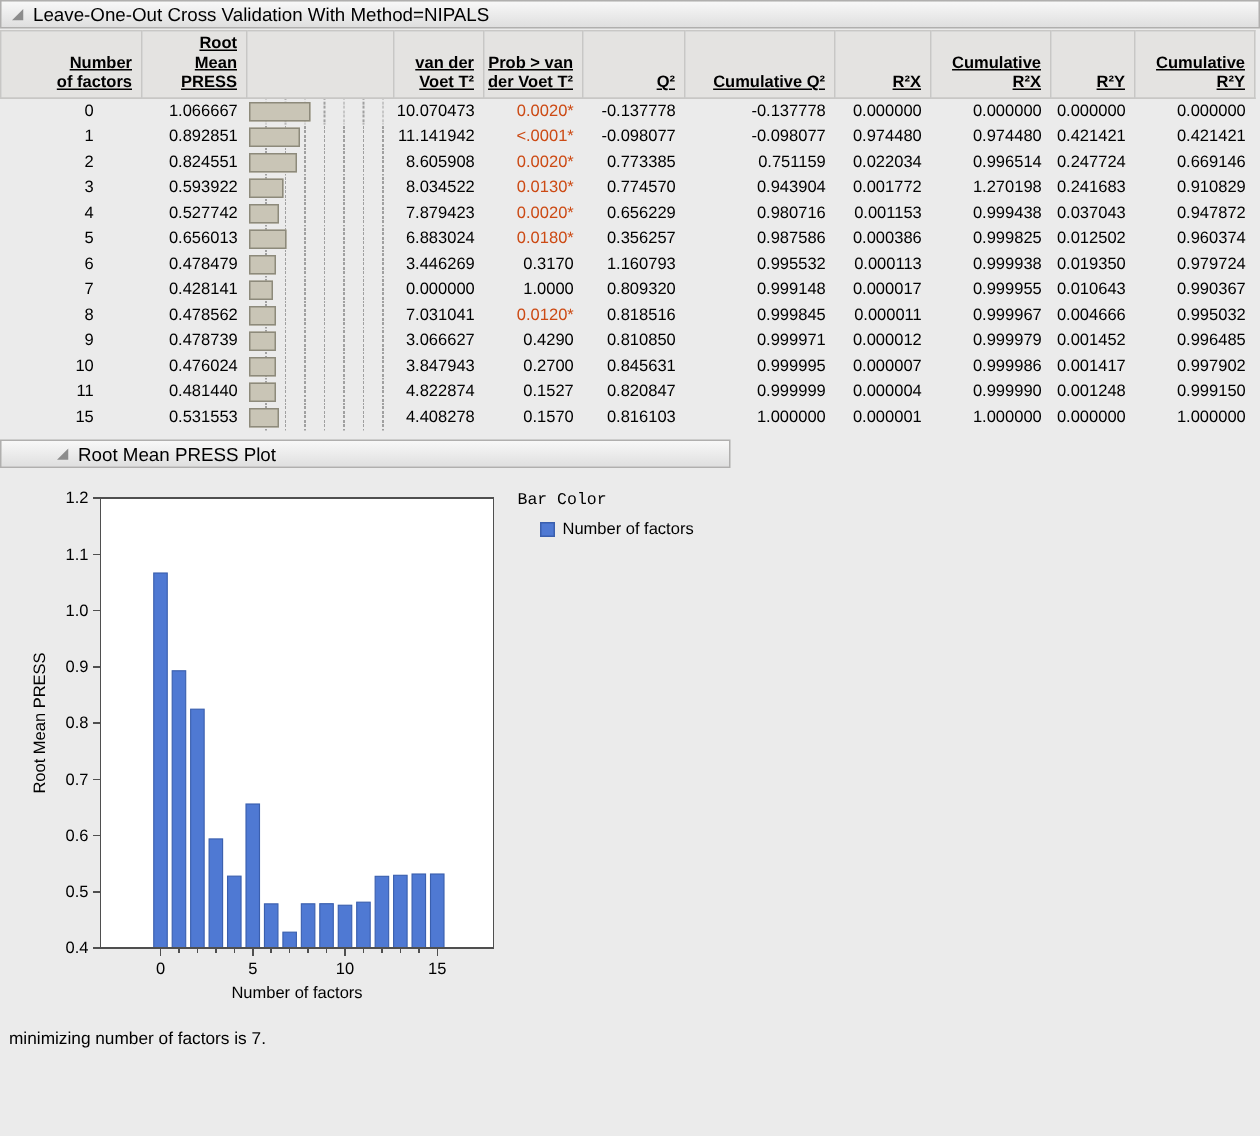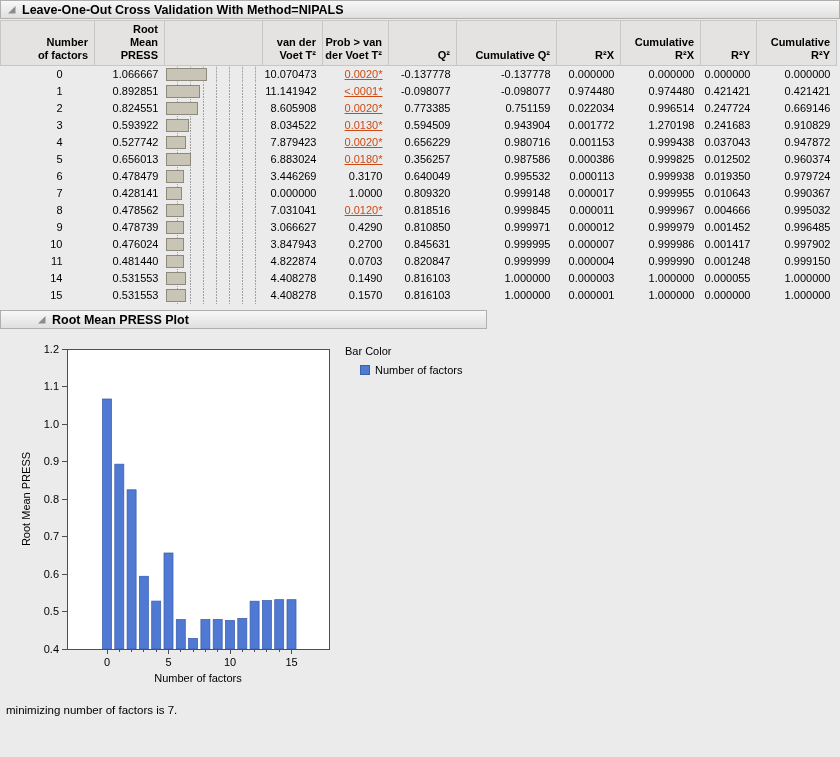--- a/index.html
+++ b/index.html
@@ -8,56 +8,56 @@
     width:840px;height:757px;overflow:hidden;
     background:#ebebeb;
     font-family:"Liberation Sans","DejaVu Sans",sans-serif;
     color:#000;
   }
   .outline-band{
     display:flex;align-items:center;gap:5px;height:19px;padding:0 5px;
     background:linear-gradient(#f8f8f8,#dfdfdf);
     border:1px solid #b0afae;
   }
-  .band-title{font-weight:bold;font-size:12.5px;white-space:nowrap;}
+  .band-title{font-weight:normal;font-size:12.5px;white-space:nowrap;}
   .band-plot{width:487px;margin-top:6px;padding-left:35px;}
   .disclosure{flex:0 0 auto;}
 
   .cv-table{border-collapse:collapse;table-layout:fixed;width:836px;font-size:11px;margin-top:1px;}
   .cv-table th{
     background:#e4e3e1;border:1px solid #c8c7c5;
     font-weight:bold;text-align:right;vertical-align:bottom;
-    padding:2px 6px 3px 2px;white-space:pre-line;line-height:13px;font-size:11px;
+    padding:2px 6px 3px 2px;white-space:pre-line;line-height:13px;font-size:11px;text-decoration:underline;
   }
   .cv-table td{
     text-align:right;padding:0 6px 0 2px;height:17px;line-height:17px;
     overflow:hidden;white-space:nowrap;
   }
   .cv-table td.factors{padding-right:32px;}
-  .cv-table td.sig{color:var(--sig,#cc4a14);text-decoration:underline;}
+  .cv-table td.sig{color:var(--sig,#cc4a14);}
   .cv-table td.bar-cell{
     padding:0;position:relative;
     background-image:
       repeating-linear-gradient(to bottom,#ebebeb 0 1px,transparent 1px 3px),
       repeating-linear-gradient(to right,transparent 0 12px,#a0a0a0 12px 13px);
   }
   .hbar{
     position:absolute;left:1px;top:2px;height:13px;
     background:var(--tbar,#c9c5b6);
     border:1px solid var(--tbar-border,#8d8a7b);
   }
 
   .chart-area{position:relative;height:372px;padding:10px 0 0 14px;}
   .press-svg{display:block;}
   .tick-label{font-size:11px;fill:#000;}
   .axis-title{font-size:11px;fill:#000;}
   svg{font-family:"Liberation Sans","DejaVu Sans",sans-serif;}
 
   .legend{position:absolute;left:345px;top:16px;font-size:11px;}
-  .legend-title{margin-bottom:7px;}
+  .legend-title{margin-bottom:7px;font-family:Liberation Mono, monospace;}
   .legend-entry{display:flex;align-items:center;gap:5px;padding-left:15px;}
   .swatch{width:10px;height:10px;border:1px solid #3a5fae;display:inline-block;}
 
   .note{font-size:11.5px;margin:2px 0 0 6px;line-height:15px;}
 </style>
 </head>
 <body style="background: rgb(235, 235, 235);">
 
 <div>
 
@@ -150,21 +150,21 @@
           <td>0.669146</td>
         </tr>
         <tr>
           <td class="factors">3</td>
           <td>0.593922</td>
           <td class="bar-cell">
             <div class="hbar" style="width: 23.7569%;"></div>
           </td>
           <td>8.034522</td>
           <td class="sig">0.0130*</td>
-          <td>0.594509</td>
+          <td>0.774570</td>
           <td>0.943904</td>
           <td>0.001772</td>
           <td>1.270198</td>
           <td>0.241683</td>
           <td>0.910829</td>
         </tr>
         <tr>
           <td class="factors">4</td>
           <td>0.527742</td>
           <td class="bar-cell">
@@ -195,21 +195,21 @@
           <td>0.960374</td>
         </tr>
         <tr>
           <td class="factors">6</td>
           <td>0.478479</td>
           <td class="bar-cell">
             <div class="hbar" style="width: 19.1392%;"></div>
           </td>
           <td>3.446269</td>
           <td>0.3170</td>
-          <td>0.640049</td>
+          <td>1.160793</td>
           <td>0.995532</td>
           <td>0.000113</td>
           <td>0.999938</td>
           <td>0.019350</td>
           <td>0.979724</td>
         </tr>
         <tr>
           <td class="factors">7</td>
           <td>0.428141</td>
           <td class="bar-cell">
@@ -269,42 +269,27 @@
           <td>0.001417</td>
           <td>0.997902</td>
         </tr>
         <tr>
           <td class="factors">11</td>
           <td>0.481440</td>
           <td class="bar-cell">
             <div class="hbar" style="width: 19.2576%;"></div>
           </td>
           <td>4.822874</td>
-          <td>0.0703</td>
+          <td>0.1527</td>
           <td>0.820847</td>
           <td>0.999999</td>
           <td>0.000004</td>
           <td>0.999990</td>
           <td>0.001248</td>
           <td>0.999150</td>
-        </tr>
-        <tr>
-          <td class="factors">14</td>
-          <td>0.531553</td>
-          <td class="bar-cell">
-            <div class="hbar" style="width: 21.2621%;"></div>
-          </td>
-          <td>4.408278</td>
-          <td>0.1490</td>
-          <td>0.816103</td>
-          <td>1.000000</td>
-          <td>0.000003</td>
-          <td>1.000000</td>
-          <td>0.000055</td>
-          <td>1.000000</td>
         </tr>
         <tr>
           <td class="factors">15</td>
           <td>0.531553</td>
           <td class="bar-cell">
             <div class="hbar" style="width: 21.2621%;"></div>
           </td>
           <td>4.408278</td>
           <td>0.1570</td>
           <td>0.816103</td>

